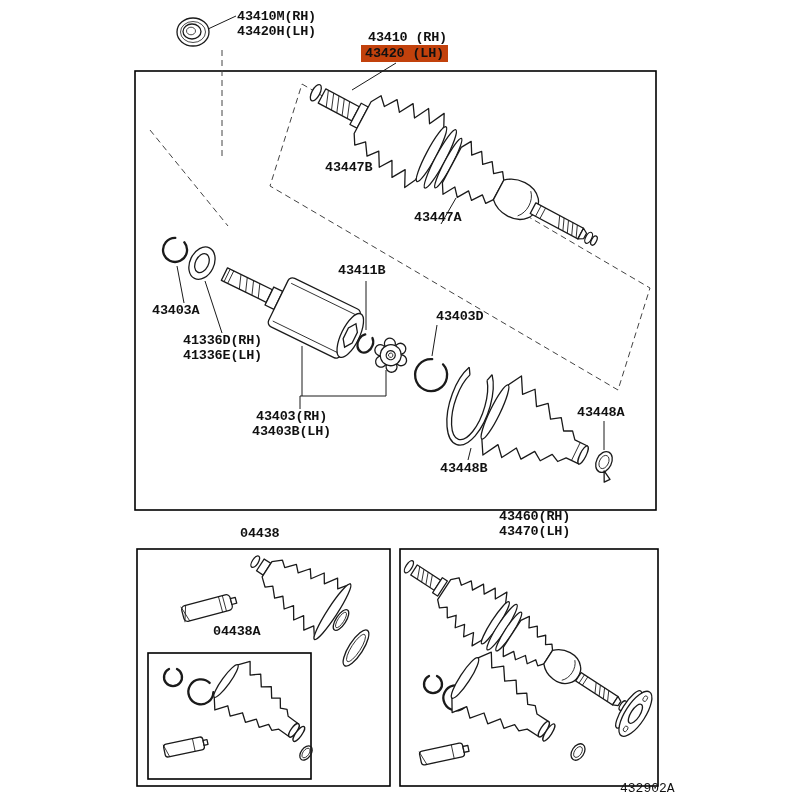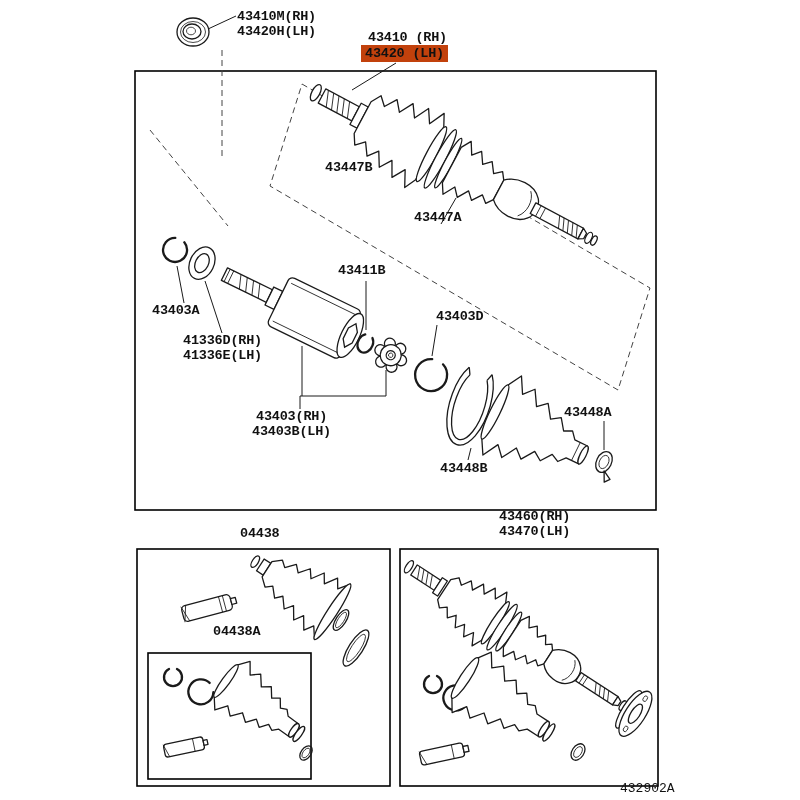--- a/index.html
+++ b/index.html
@@ -227,21 +227,21 @@
   <div class="lbl" style="left:338px;top:263px;">43411B</div>
   <div class="lbl" style="left:412px;top:309px;margin-left:24px;">43403D</div>
 
   <div class="lbl" style="left:183px;top:333px;">41336D(RH)</div>
   <div class="lbl" style="left:183px;top:348px;">41336E(LH)</div>
 
   <div class="lbl" style="left:256px;top:409px;">43403(RH)</div>
   <div class="lbl" style="left:252px;top:424px;">43403B(LH)</div>
 
   <div class="lbl" style="left:440px;top:461px;text-align:right;">43448B</div>
-  <div class="lbl" style="left:564px;top:405px;">43448A</div>
+  <div class="lbl" style="left:577px;top:405px;">43448A</div>
 
   <div class="lbl" style="left:240px;top:526px;">04438</div>
   <div class="lbl" style="left:213px;top:624px;">04438A</div>
 
   <div class="lbl" style="left:499px;top:509px;">43460(RH)</div>
   <div class="lbl" style="left:499px;top:524px;">43470(LH)</div>
 
   <div class="lbl small" style="left:620px;top:781px;">432902A</div>
 </div>
 

